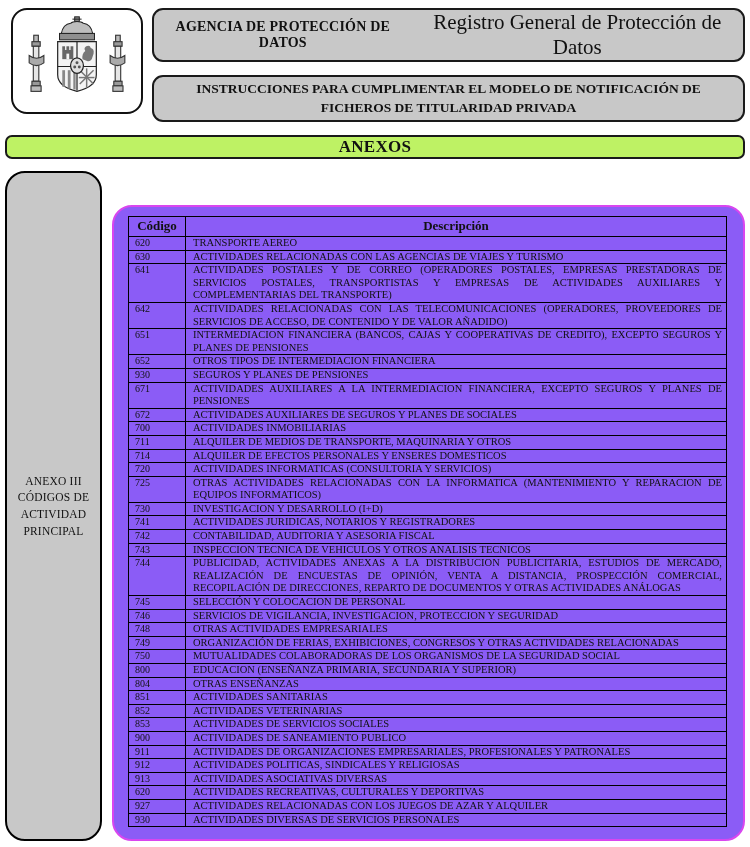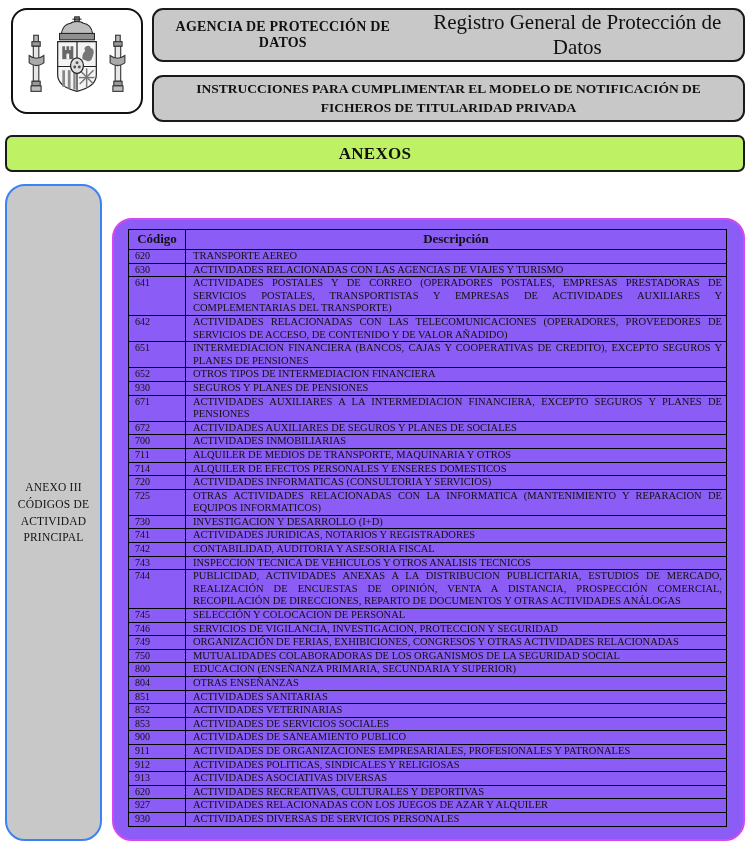--- a/index.html
+++ b/index.html
@@ -32,21 +32,21 @@
     margin-top: 13px; height: 37px;
     background: #bef264; border: 2px solid #1a1a1a; border-radius: 7px;
     display: flex; align-items: center; justify-content: center;
   }
   .anexos-title { font-size: 17px; font-weight: bold; letter-spacing: 0.3px; }
 
   
   .main-row { display: flex; gap: 10px; margin-top: 12px; flex: 1; align-items: stretch; }
   .sidebar {
     flex: 0 0 97px; width: 97px;
-    background: #c8c8c8; border: 2px solid #3b82f6; border-radius: 20px;
+    background: #c8c8c8; border: 2px solid #000000; border-radius: 20px;
     display: flex; align-items: center; justify-content: center;
   }
   .sidebar-label {
     font-size: 11.5px; line-height: 1.45; text-align: center;
     width: 78px; letter-spacing: 0.2px;
   }
   .table-wrapper {
     flex: 1; border: 2px solid #d946ef; border-radius: 20px; background: #8b5cf6;
     padding: 9px 16px 12px 14px;
     margin-top: 34px;
@@ -243,20 +243,24 @@
             </tr>
             <tr>
               <td class="code-cell">745</td>
               <td class="desc-cell">SELECCIÓN Y COLOCACION DE PERSONAL</td>
             </tr>
             <tr>
               <td class="code-cell">746</td>
               <td class="desc-cell">SERVICIOS DE VIGILANCIA, INVESTIGACION, PROTECCION Y SEGURIDAD</td>
             </tr>
             <tr>
+              <td class="code-cell">748</td>
+              <td class="desc-cell">OTRAS ACTIVIDADES EMPRESARIALES</td>
+            </tr>
+            <tr>
               <td class="code-cell">749</td>
               <td class="desc-cell">ORGANIZACIÓN DE FERIAS, EXHIBICIONES, CONGRESOS Y OTRAS ACTIVIDADES RELACIONADAS</td>
             </tr>
             <tr>
               <td class="code-cell">750</td>
               <td class="desc-cell">MUTUALIDADES COLABORADORAS DE LOS ORGANISMOS DE LA SEGURIDAD SOCIAL</td>
             </tr>
             <tr>
               <td class="code-cell">800</td>
               <td class="desc-cell">EDUCACION (ENSEÑANZA PRIMARIA, SECUNDARIA Y SUPERIOR)</td>

